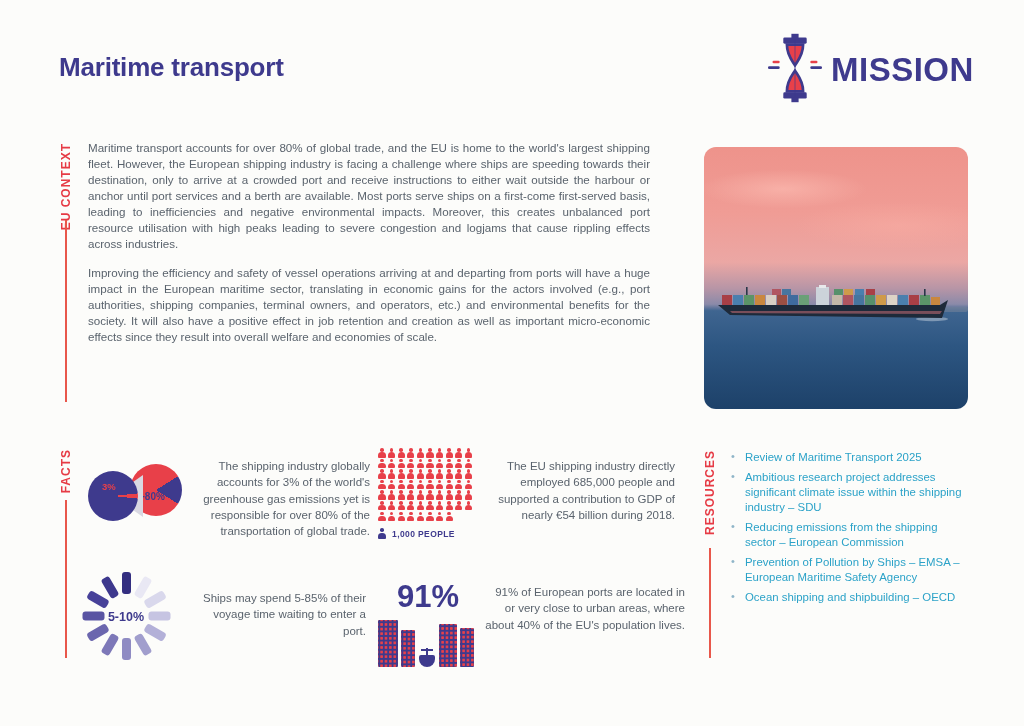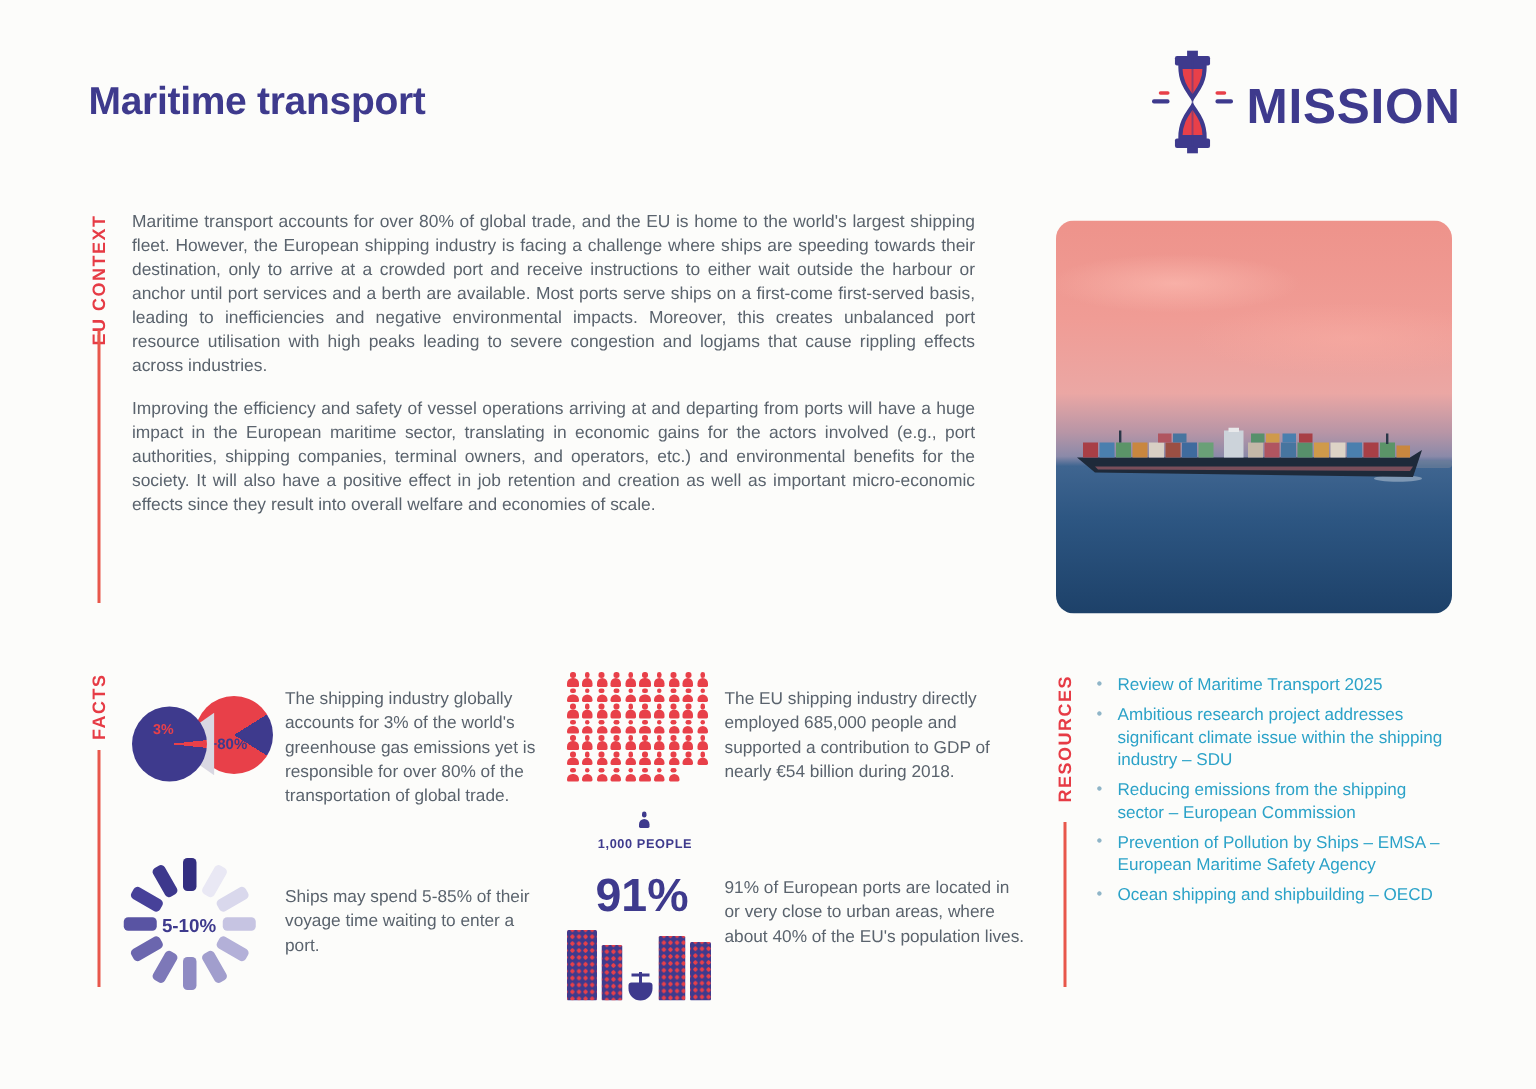--- a/index.html
+++ b/index.html
@@ -34,21 +34,21 @@
   .photo{position:absolute;left:704px;top:147px;width:264px;height:262px;border-radius:12px;overflow:hidden;
     background-image:
       radial-gradient(120px 28px at 30% 16%, rgba(255,195,185,.55), transparent 70%),
       radial-gradient(150px 34px at 74% 30%, rgba(250,175,165,.5), transparent 70%),
       linear-gradient(180deg,#ee938b 0%,#f09c95 25%,#eba7a4 44%,#b795a6 54%,#8b8aa9 60%,
                       #3f6590 62.5%,#2d5682 76%,#1d4169 100%);}
   .land{position:absolute;right:0;top:160px;width:58px;height:5px;border-radius:3px;background:#6f7f9a;opacity:.65;}
   .ship-svg{position:absolute;left:12px;top:138px;width:236px;height:44px;}
 
   
-  .fact-text{position:absolute;font-size:11.5px;line-height:1.42;color:var(--body);}
+  .fact-text{position:absolute;font-size:11.5px;line-height:1.42;color:var(--body);text-align:right;}
   .fact1-text{left:190px;top:458px;width:180px;}
   .fact2-text{left:483px;top:458px;width:192px;}
   .fact3-text{left:190px;top:590px;width:176px;}
   .fact4-text{left:483px;top:584px;width:202px;}
 
   
   .pies{position:absolute;left:88px;top:464px;width:100px;height:60px;}
   .pie{position:absolute;border-radius:50%;}
   .pie-small{left:0;top:7px;width:50px;height:50px;z-index:2;
     background:conic-gradient(from 0deg,var(--indigo) 0deg 84deg,var(--red) 84deg 96deg,var(--indigo) 96deg 360deg);}
@@ -59,21 +59,21 @@
   .pie-small-label{position:absolute;left:14px;top:10px;font-size:9.5px;font-weight:700;color:var(--red);z-index:3;}
   .pie-big-label{position:absolute;left:9px;top:27px;font-size:10px;font-weight:700;color:var(--indigo);}
 
   
   .people-wrap{position:absolute;left:378px;top:448px;width:104px;}
   .person-row{display:flex;gap:1.6px;height:10.6px;color:var(--red);}
   .person{position:relative;width:8px;height:10px;flex:0 0 auto;}
   .person::before{content:"";position:absolute;top:0;left:2.2px;width:3.6px;height:3.6px;border-radius:50%;background:currentColor;}
   .person::after{content:"";position:absolute;bottom:.5px;left:.4px;width:7.2px;height:5.4px;background:currentColor;
                  border-radius:3.6px 3.6px 1px 1px;}
-  .people-legend{display:flex;align-items:center;gap:5px;margin-top:19px;color:var(--indigo);flex-direction:column;}
+  .people-legend{display:flex;align-items:center;gap:5px;margin-top:6px;color:var(--indigo);}
   .people-legend .person{width:9px;height:11px;}
   .people-legend-text{font-size:8.5px;font-weight:700;color:var(--indigo);letter-spacing:.4px;}
 
   
   .spinner{position:absolute;left:78px;top:568px;width:96px;height:96px;}
   .spin-bar{position:absolute;left:43.5px;top:37px;width:9px;height:22px;border-radius:3px;}
   .spinner-label{position:absolute;left:0;top:42px;width:96px;text-align:center;
                  font-size:12.5px;font-weight:700;color:var(--indigo);}
 
   

